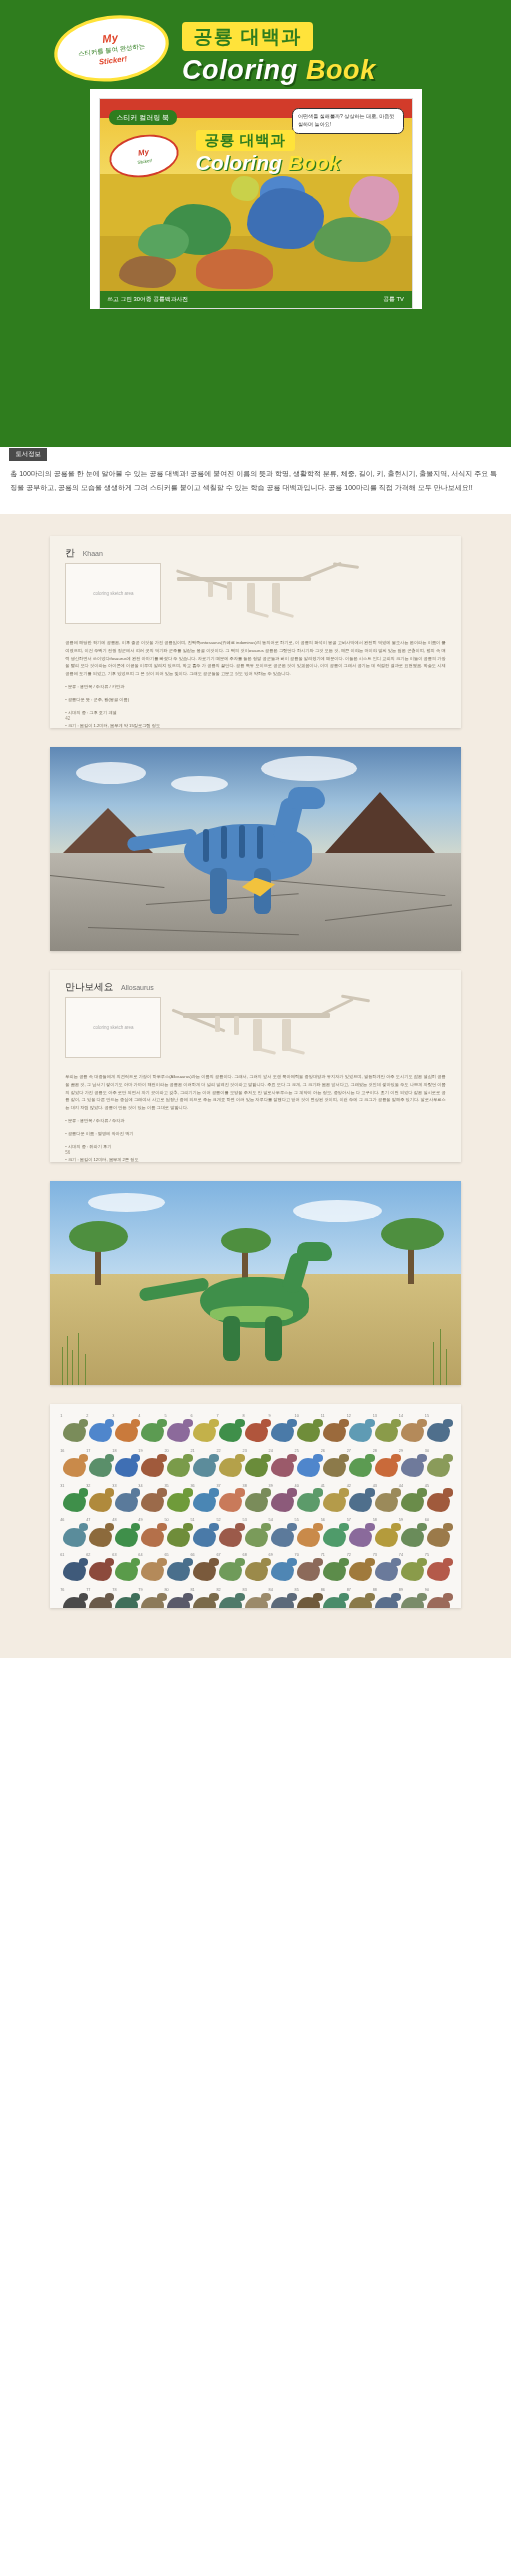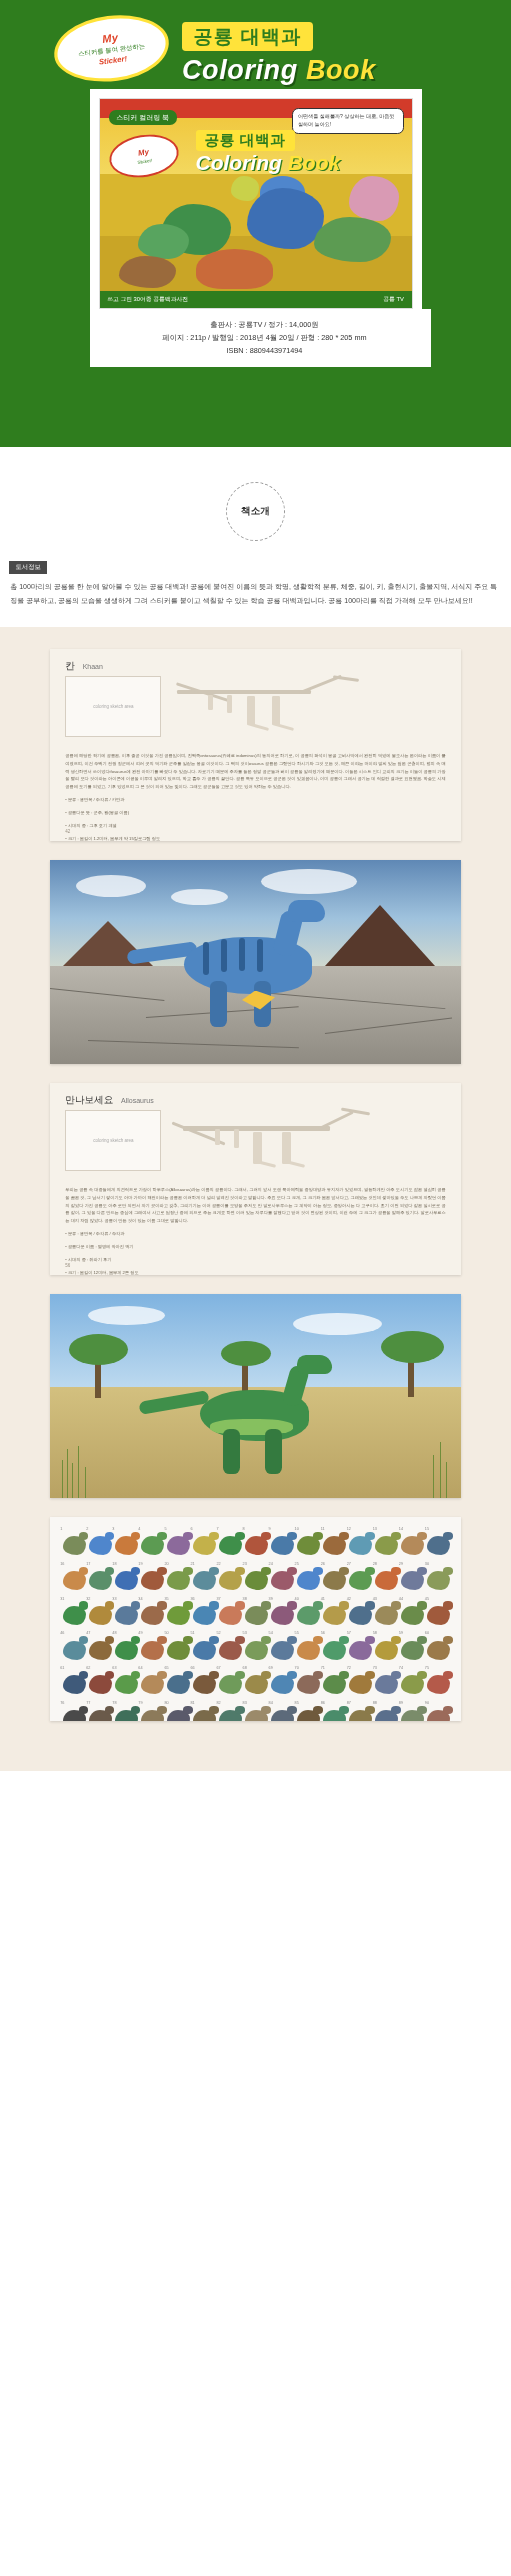--- a/index.html
+++ b/index.html
@@ -435,31 +435,23 @@
         <div class="dino d-green2"></div>
         <div class="dino d-tri"></div>
         <div class="dino d-brown"></div>
 
         <div class="ca-footer">
           <span>쓰고 그린 30여종 공룡백과사전</span>
           <span>공룡 TV</span>
         </div>
       </div>
 
-      <div class="cover-info">
-        <div>출판사 : 공룡TV / 정가 : 14,000원</div>
-        <div>페이지 : 211p / 발행일 : 2018년 4월 20일 / 판형 : 280 * 205 mm</div>
-        <div>ISBN : 8809443971494</div>
-      </div>
     </div>
   </div>
 
-  <div class="intro-band">
-    <div class="intro-circle">책소개</div>
-  </div>
 
   <div class="info-strip">
     <div class="info-tag">도서정보</div>
     <div class="info-text">총 100마리의 공룡을 한 눈에 알아볼 수 있는 공룡 대백과! 공룡에 붙여진 이름의 뜻과 학명, 생활학적 분류, 체중, 길이, 키, 출현시기, 출몰지역, 서식지 주요 특징을 공부하고, 공룡의 모습을 생생하게 그려 스티커를 붙이고 색칠할 수 있는 학습 공룡 대백과입니다. 공룡 100마리를 직접 가격해 모두 만나보세요!!</div>
   </div>
 
   <div class="gallery">
 
     <div class="shot shot-text">
       <div class="sp-title">

